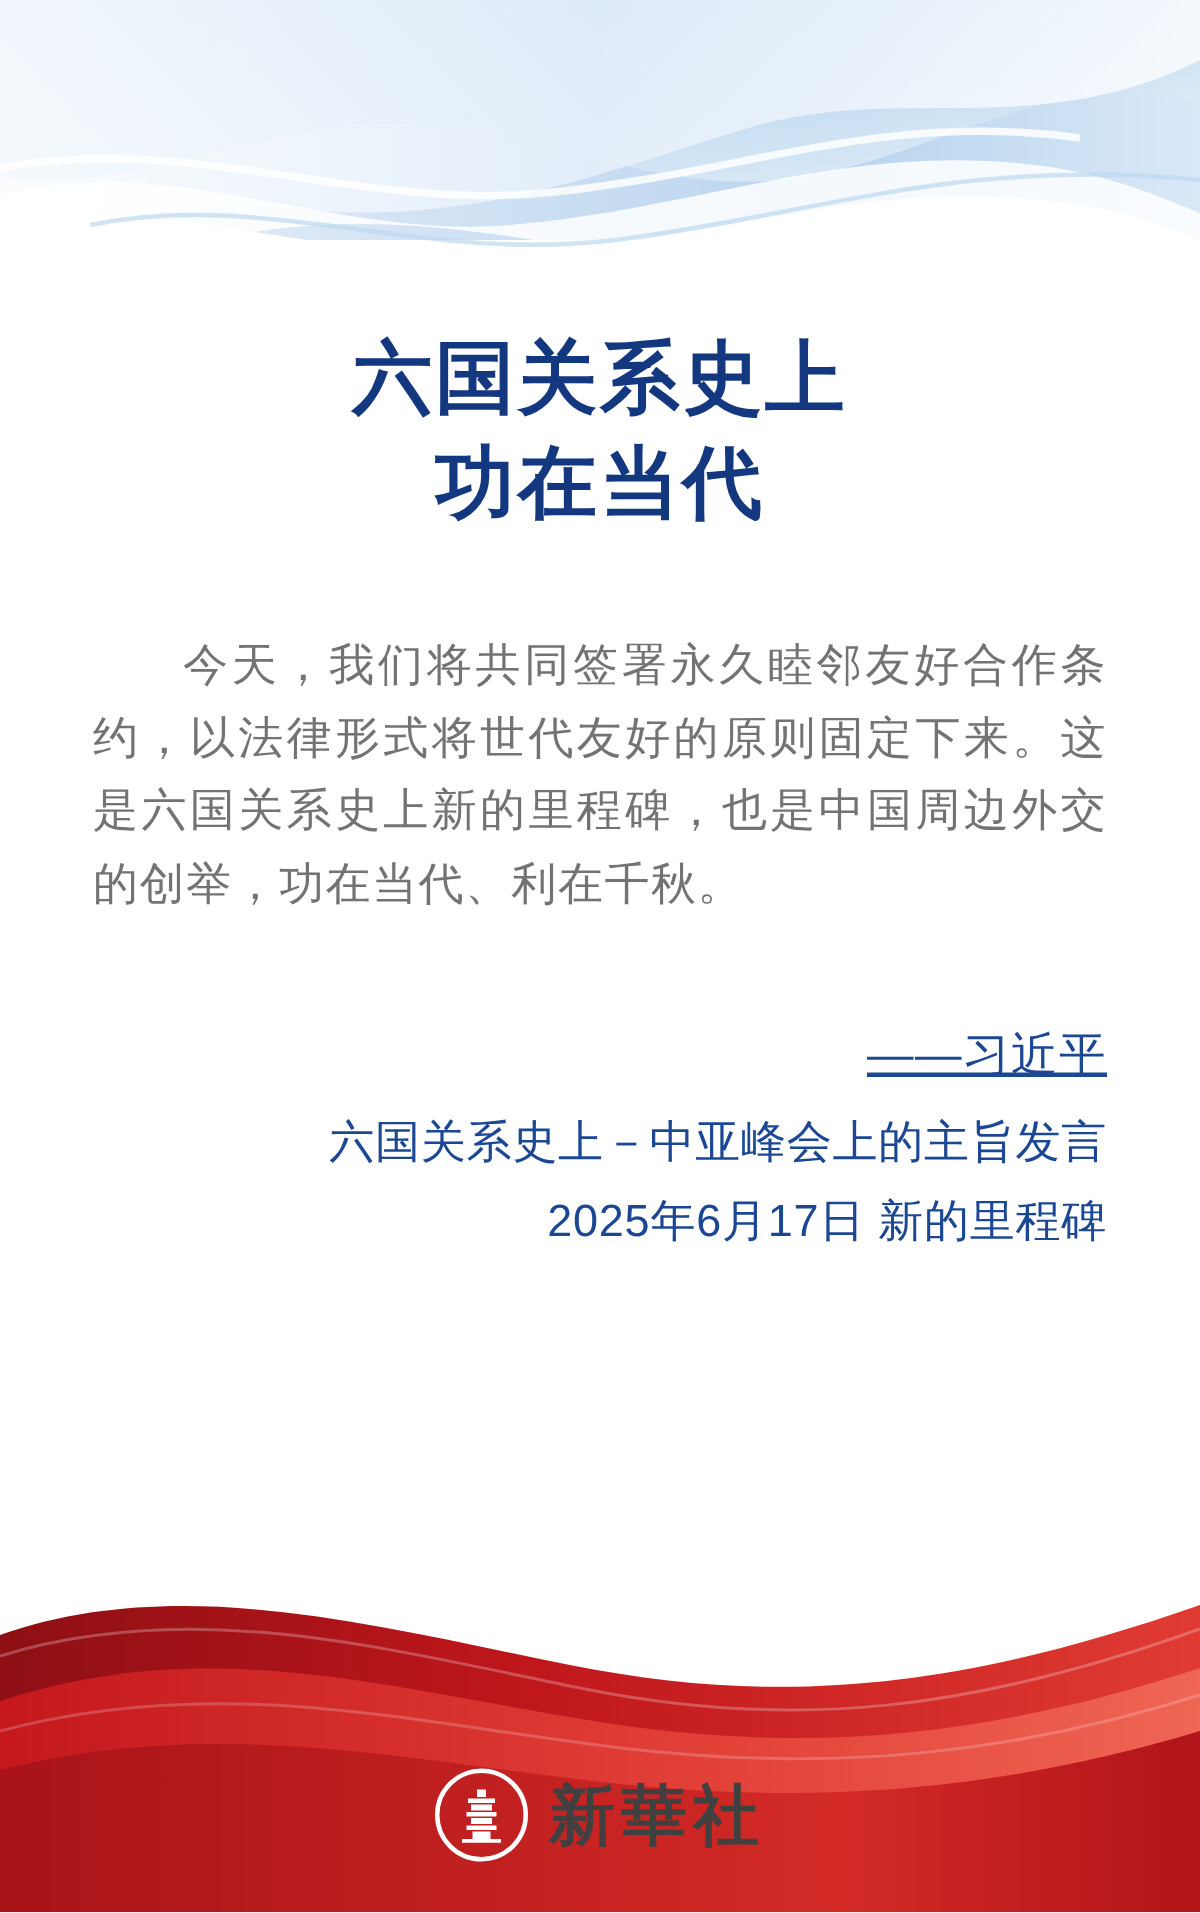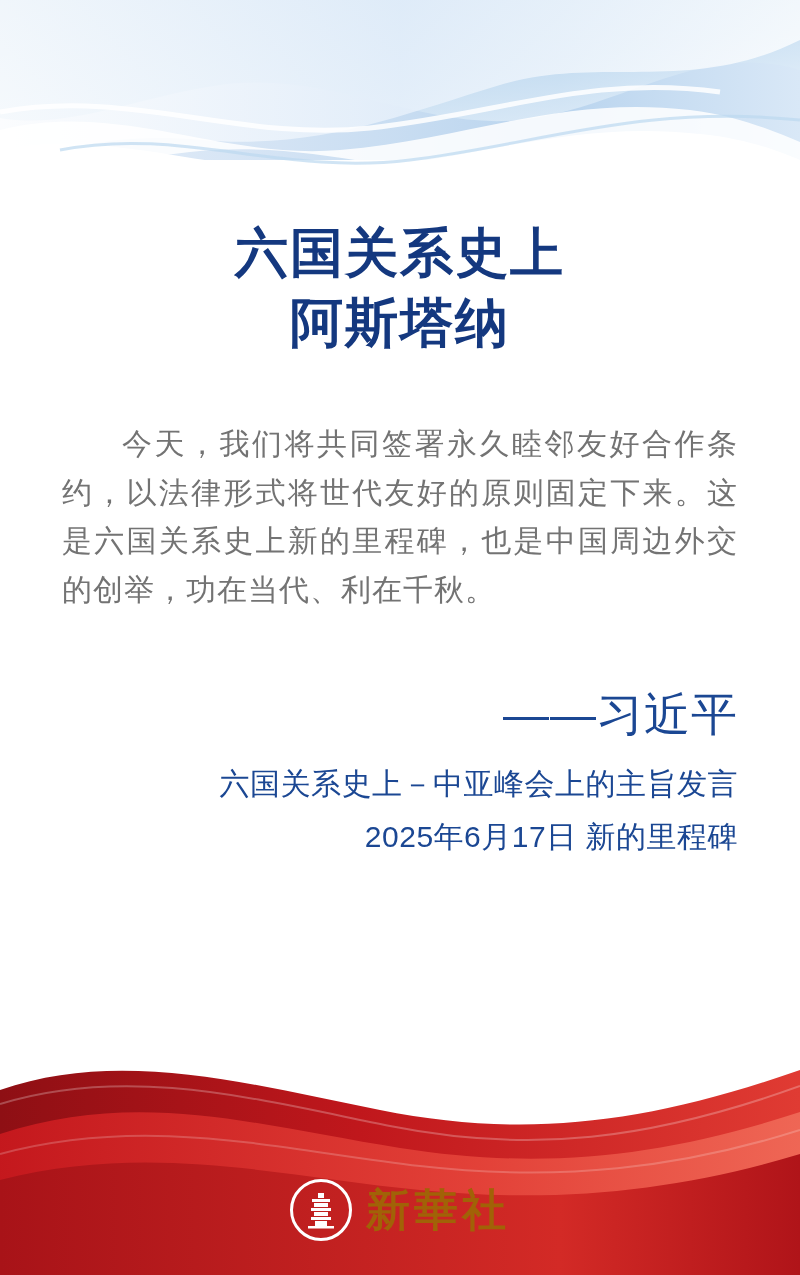--- a/index.html
+++ b/index.html
@@ -83,23 +83,24 @@
     text-indent: 2em;
     font-weight: 500;
   }
 
   .attribution {
     margin-top: 66px;
     text-align: right;
     color: #1b4793;
   }
   .attribution .author {
-    font-size: 46px;
+    font-size: 31px;
     line-height: 1.5;
     letter-spacing: 1px;
+    text-decoration: underline;
   }
   .attribution .occasion {
     margin-top: 12px;
     font-size: 30px;
     line-height: 1.5;
     letter-spacing: 0.5px;
   }
   .attribution .place-date {
     margin-top: 8px;
     font-size: 30px;
@@ -122,21 +123,21 @@
     width: 62px;
     height: 62px;
     border-radius: 50%;
     border: 3px solid #ffffff;
     display: flex;
     align-items: center;
     justify-content: center;
     box-sizing: border-box;
   }
   .logo-text {
-    color: #a16207;
+    color: #404040;
     font-size: 44px;
     font-weight: bold;
     letter-spacing: 4px;
     font-family: "DejaVu Serif", "Liberation Serif", serif;
   }
 </style>
 </head>
 <body>
 
 <div class="poster">
@@ -168,21 +169,21 @@
       <path d="M0,150 C110,126 230,180 350,170 C480,159 570,120 700,134 C750,139 780,152 800,160 L800,200 L0,200 Z" fill="#ffffff"></path>
       <path d="M0,112 C130,88 240,142 370,128 C500,114 590,74 720,92" fill="none" stroke="#ffffff" stroke-width="5" opacity="0.85"></path>
       <path d="M60,150 C180,126 280,176 410,160 C540,144 640,104 800,120" fill="none" stroke="#bcd8ef" stroke-width="3" opacity="0.7"></path>
     </svg>
   </div>
 
   <div class="content">
 
     <h1 class="headline">
       <span class="line">六国关系史上</span>
-      <span class="line">阿斯塔纳</span>
+      <span class="line">功在当代</span>
     </h1>
 
     <p class="quote">今天，我们将共同签署永久睦邻友好合作条约，以法律形式将世代友好的原则固定下来。这是六国关系史上新的里程碑，也是中国周边外交的创举，功在当代、利在千秋。</p>
 
     <div class="attribution">
       <div class="author">——习近平</div>
       <div class="occasion">六国关系史上－中亚峰会上的主旨发言</div>
       <div class="place-date">2025年6月17日 新的里程碑</div>
     </div>
 

